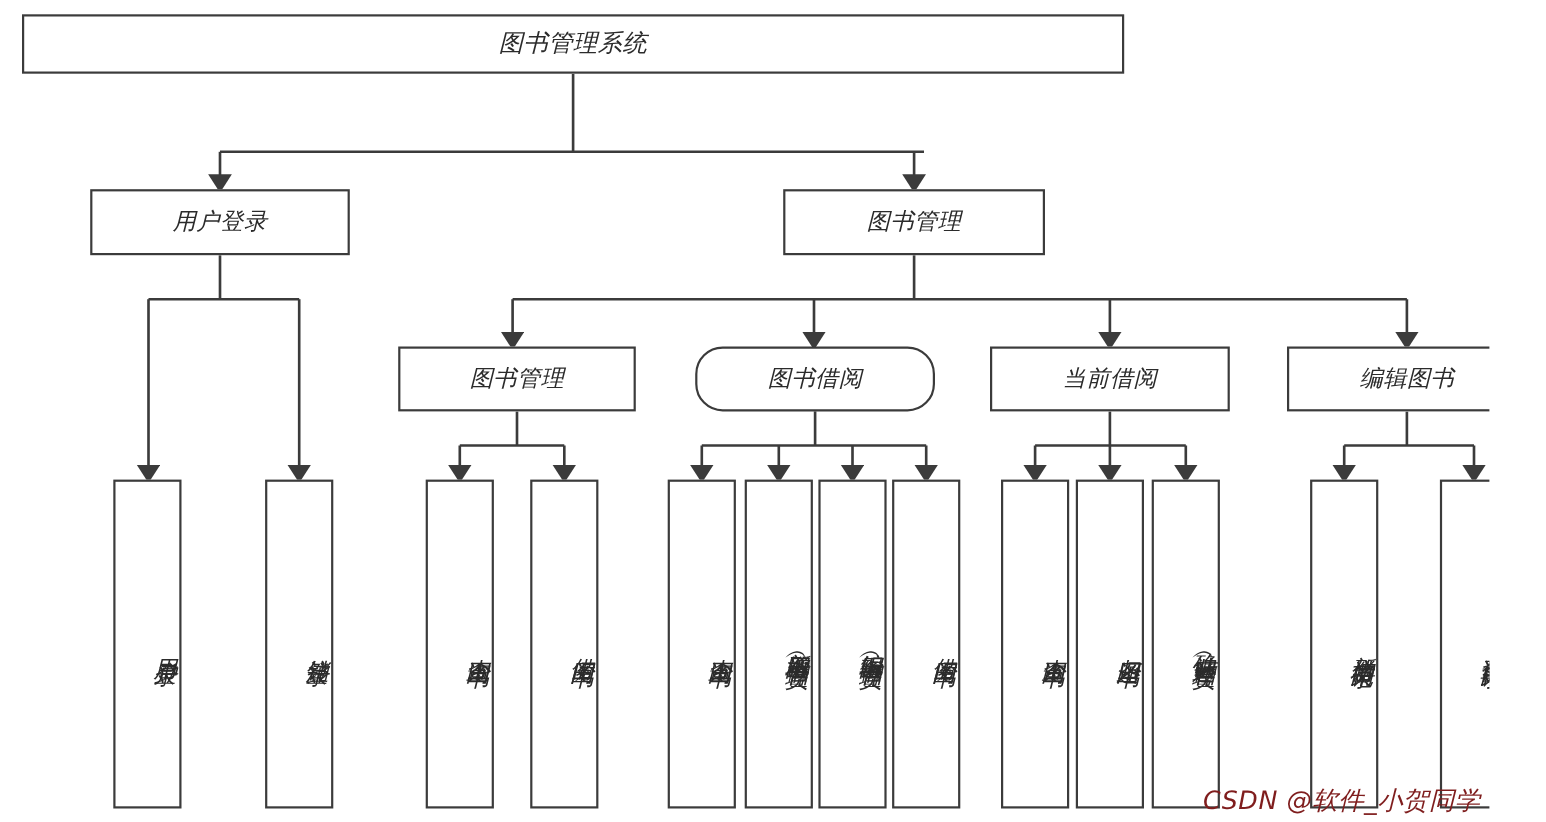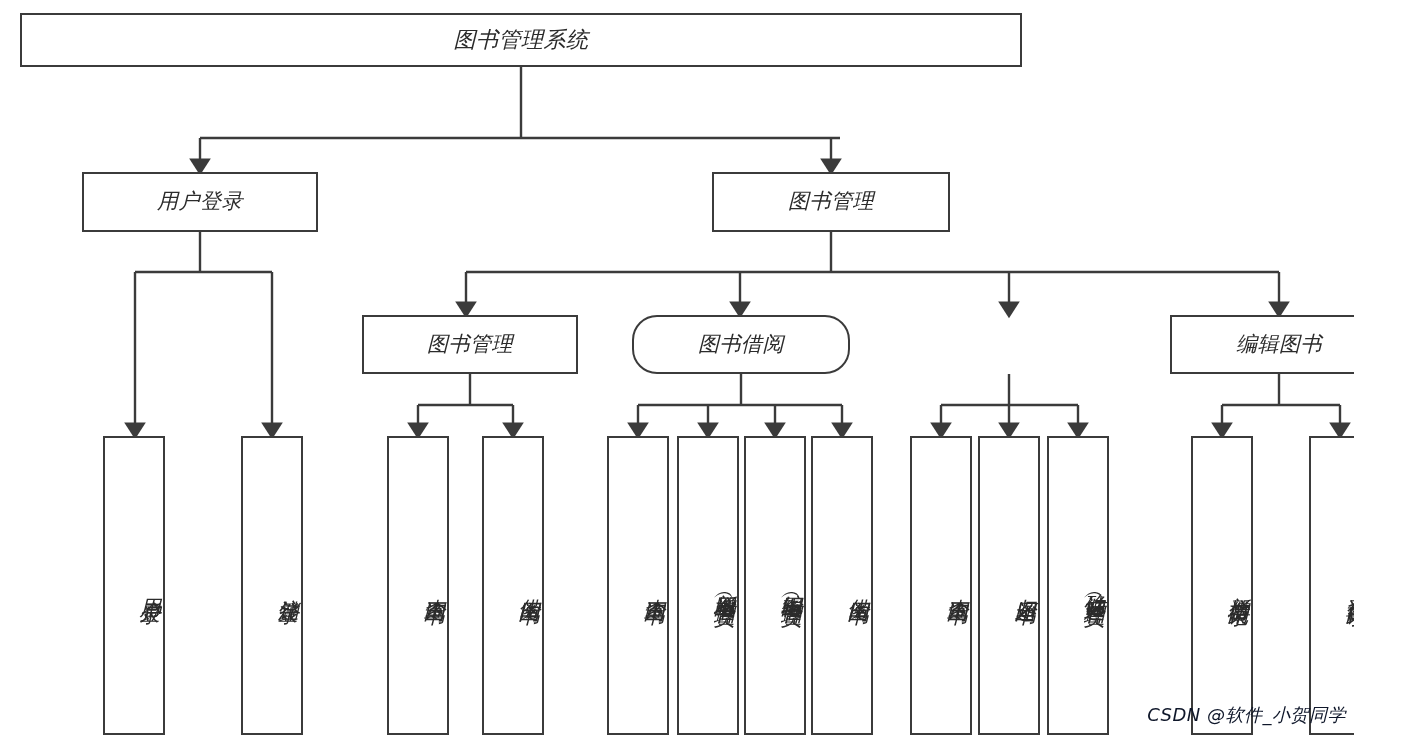--- a/index.html
+++ b/index.html
@@ -51,23 +51,23 @@
     padding-bottom: 6px;
     align-items: flex-start;
     justify-content: center;
   }
   .title-node {
     font-size: 22px;
   }
   .watermark {
     position: absolute;
     right: 8px;
-    bottom: 20px;
-    font-size: 18px;
-    color: #0f172a;
+    bottom: 4px;
+    font-size: 23px;
+    color: #7f1d1d;
     letter-spacing: 0.5px;
     white-space: nowrap;
   }
 </style>
 </head>
 <body>
 
 <div id="canvas">
 
   <svg class="connectors" viewBox="0 0 1405 747" xmlns="http://www.w3.org/2000/svg">
@@ -120,20 +120,21 @@
     </g>
   </svg>
 
   <div class="node node-h title-node" style="left:20px; top:13px; width:1002px; height:54px;">图书管理系统</div>
 
   <div class="node node-h" style="left:82px; top:172px; width:236px; height:60px;">用户登录</div>
   <div class="node node-h" style="left:712px; top:172px; width:238px; height:60px;text-align:center;">图书管理</div>
 
   <div class="node node-h" style="left:362px; top:315px; width:216px; height:59px;">图书管理</div>
   <div class="node node-h" style="left:632px; top:315px; width:218px; height:59px;border-radius:25px;">图书借阅</div>
+  <div class="node node-h" style="left:900px; top:315px; width:218px; height:59px;">当前借阅</div>
   <div class="node node-h" style="left:1170px; top:315px; width:218px; height:59px;">编辑图书</div>
 
   <div class="node node-v" style="left:103px; top:436px; width:62px; height:299px;">用户登录</div>
   <div class="node node-v" style="left:241px; top:436px; width:62px; height:299px;">注销登录</div>
 
   <div class="node node-v" style="left:387px; top:436px; width:62px; height:299px;">查询图书</div>
   <div class="node node-v" style="left:482px; top:436px; width:62px; height:299px;">借阅图书</div>
 
   <div class="node node-v" style="left:607px; top:436px; width:62px; height:299px;">查询图书</div>
   <div class="node node-v" style="left:677px; top:436px; width:62px; height:299px;">新增图书（管理员）</div>

